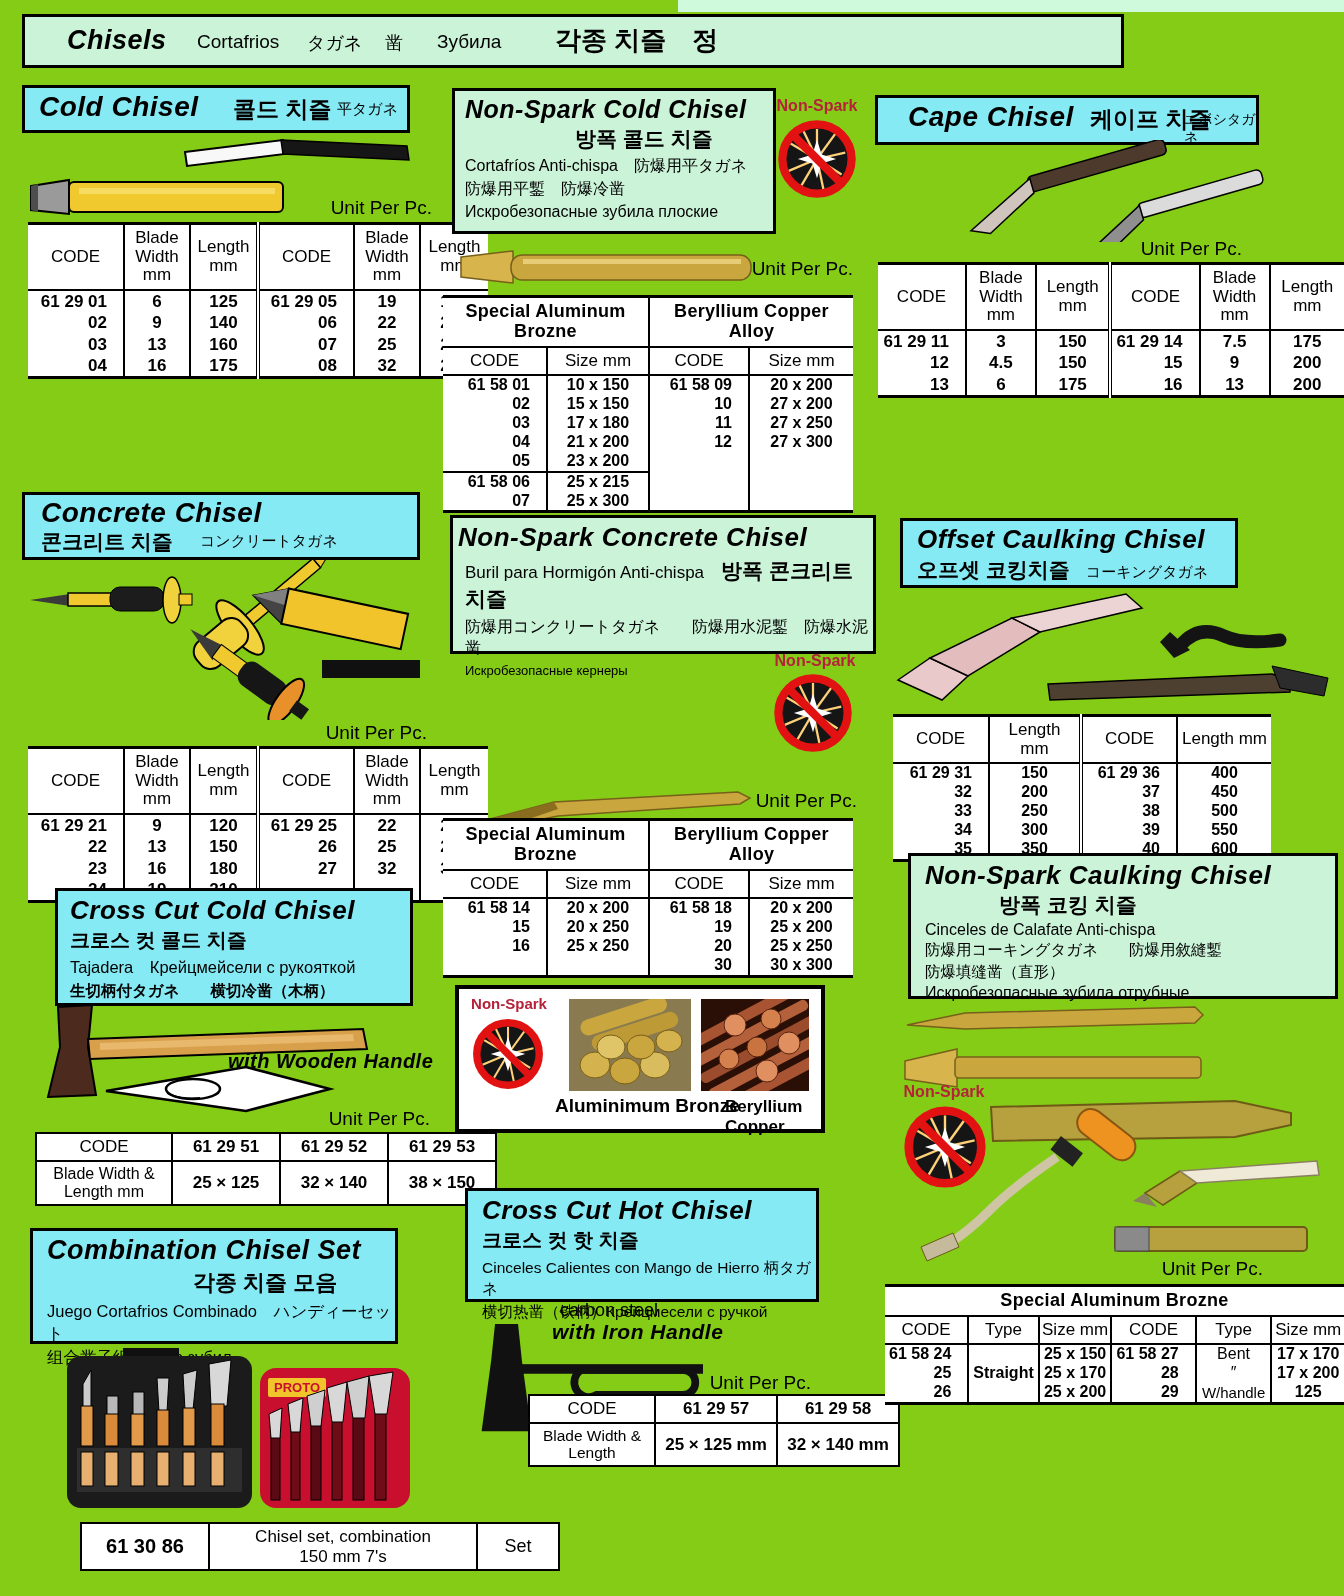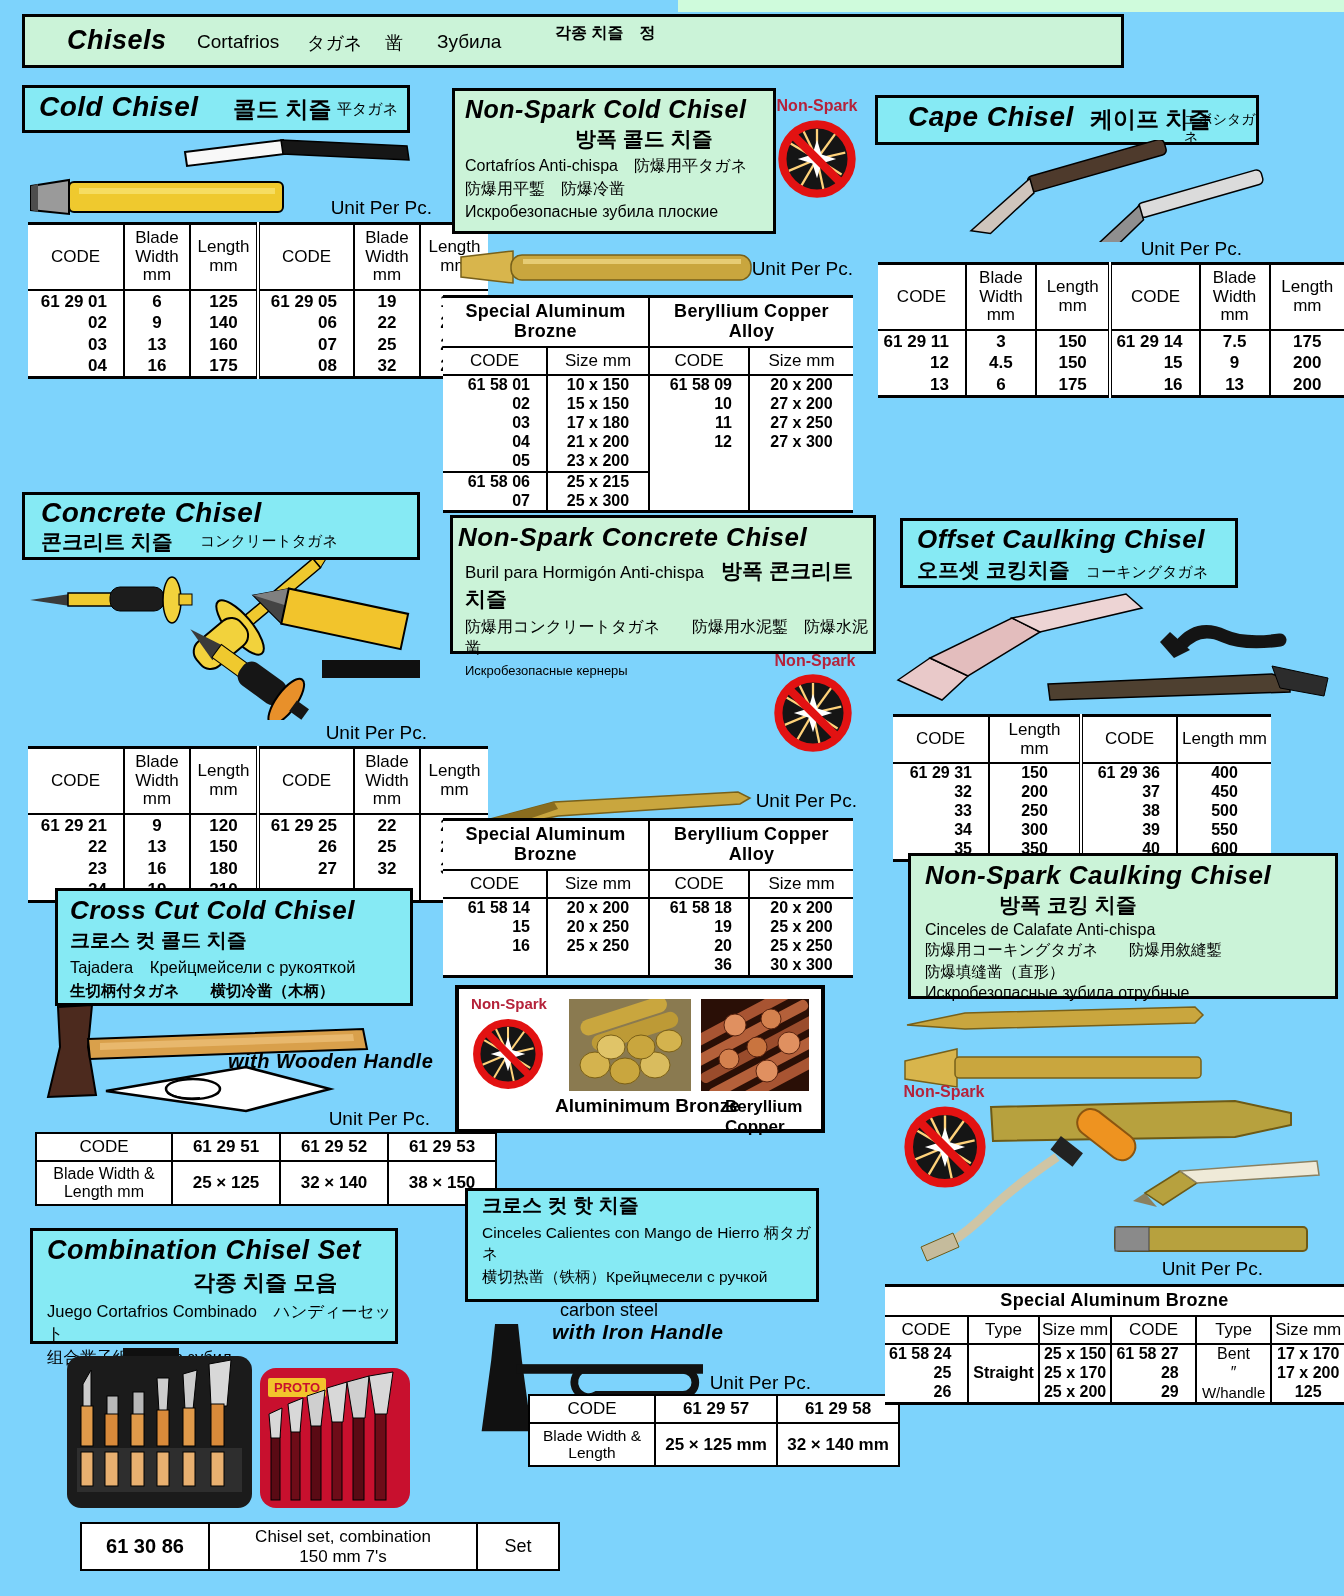--- a/index.html
+++ b/index.html
@@ -1,17 +1,17 @@
 <!DOCTYPE html>
 <html><head>
 <meta charset="utf-8">
 <style>
   html,body{margin:0;padding:0}
   body{font-family:"Liberation Sans",sans-serif;background:#e8e8e4;color:#000}
-  #canvas{position:relative;width:1344px;height:1596px;background:#7dd3fc;overflow:hidden;margin:0 auto}
+  #canvas{position:relative;width:1344px;height:1596px;background:#84cc16;overflow:hidden;margin:0 auto}
   .abs{position:absolute}
   .b3{border:3px solid #000}
   .b4{border:4px solid #000}
   .cyan{background:#86EAF4}
   .mint{background:#CBF3D8}
   .ti{font-style:italic;font-weight:bold;letter-spacing:.5px}
   .bold{font-weight:bold}
   .unit{font-size:19px;text-align:right;white-space:nowrap}
   .red{color:#B5223A;font-weight:bold;font-size:16px;text-align:center;white-space:nowrap}
   .line{display:block}
@@ -37,21 +37,21 @@
 <div id="canvas">
 
   <div class="abs" style="left:678px;top:0;width:666px;height:12px;background:#CFFBDC"></div>
 
   <div class="abs b3 mint" style="left:22px;top:14px;width:1096px;height:48px">
     <span class="abs ti" style="left:42px;top:8px;font-size:27px">Chisels</span>
     <span class="abs" style="left:172px;top:14px;font-size:19px">Cortafrios</span>
     <span class="abs" style="left:282px;top:14px;font-size:18px">タガネ</span>
     <span class="abs" style="left:360px;top:14px;font-size:18px">凿</span>
     <span class="abs" style="left:412px;top:14px;font-size:19px">Зубила</span>
-    <span class="abs bold" style="left:530px;top:6px;font-size:16px">각종 치즐　정</span>
+    <span class="abs bold" style="left:530px;top:6px;font-size:26px">각종 치즐　정</span>
   </div>
 
   <div class="abs b3 cyan" style="left:22px;top:85px;width:382px;height:42px">
     <span class="abs ti" style="left:14px;top:3px;font-size:28px">Cold Chisel</span>
     <span class="abs bold" style="left:208px;top:6px;font-size:23px">콜드 치즐</span>
     <span class="abs" style="left:312px;top:12px;font-size:15px">平タガネ</span>
   </div>
   <svg class="abs" style="left:25px;top:130px" width="400" height="88" viewBox="0 0 400 88">
     <polygon points="160,22 258,10 260,24 162,36" fill="#f8f8f8" stroke="#000" stroke-width="2"></polygon>
     <polygon points="256,10 382,16 384,30 258,24" fill="#161616" stroke="#000" stroke-width="1.5"></polygon>
@@ -448,21 +448,21 @@
         </tr>
     <tr>
           <td class="cc">16</td>
           <td class="cl">25 x 250</td>
           <td class="cc cl">20</td>
           <td class="cl">25 x 250</td>
         </tr>
     <tr>
           <td class="cc"></td>
           <td class="cl"></td>
-          <td class="cc cl">36</td>
+          <td class="cc cl">30</td>
           <td class="cl">30 x 300</td>
         </tr>
   </tbody>
     </table>
 
   <div class="abs b4" style="left:455px;top:985px;width:362px;height:140px;background:#fff">
     <div class="abs red" style="left:8px;top:6px;width:84px;font-size:15px">Non-Spark</div>
     <svg class="abs" style="left:12px;top:28px" width="74" height="74" viewBox="0 0 90 90">
       <circle cx="45" cy="45" r="41" fill="#151515"></circle>
       <g stroke="#FFD27A" stroke-width="2.5">
@@ -507,20 +507,21 @@
       <circle cx="88" cy="44" r="11" fill="#E09060" stroke="#5a2410"></circle>
       <circle cx="56" cy="48" r="10" fill="#C9743f" stroke="#5a2410"></circle>
       <circle cx="28" cy="60" r="10" fill="#D4814E" stroke="#5a2410"></circle>
       <circle cx="66" cy="72" r="11" fill="#E09060" stroke="#5a2410"></circle>
     </svg>
     <div class="abs bold" style="left:96px;top:106px;font-size:19px">Aluminimum Bronze</div>
     <div class="abs bold" style="left:266px;top:108px;font-size:17px">Beryllium Copper</div>
   </div>
 
   <div class="abs b3 cyan" style="left:465px;top:1188px;width:348px;height:108px">
+    <span class="line ti" style="padding:4px 0 0 14px;font-size:26px">Cross Cut Hot Chisel</span>
     <span class="line bold" style="padding:1px 0 0 14px;font-size:20px">크로스 컷 핫 치즐</span>
     <span class="line" style="padding:4px 0 0 14px;font-size:15.5px">Cinceles Calientes con Mango de Hierro 柄タガネ</span>
     <span class="line" style="padding:2px 0 0 14px;font-size:15.5px">横切热凿（铁柄）Крейцмесели с ручкой</span>
   </div>
   <div class="abs" style="left:560px;top:1300px;font-size:18px">carbon steel</div>
   <div class="abs ti" style="left:552px;top:1320px;font-size:21px">with Iron Handle</div>
   <svg class="abs" style="left:468px;top:1322px" width="240" height="115" viewBox="0 0 250 120">
     <polygon points="28,2 52,2 56,40 66,114 14,114 24,40" fill="#111"></polygon>
     <rect x="50" y="44" width="195" height="10" fill="#111"></rect>
     <path d="M118,50 h106 a13,13 0 0 1 0,26 h-90 a15,15 0 0 1 -16,-26 z" fill="none" stroke="#111" stroke-width="8"></path>

